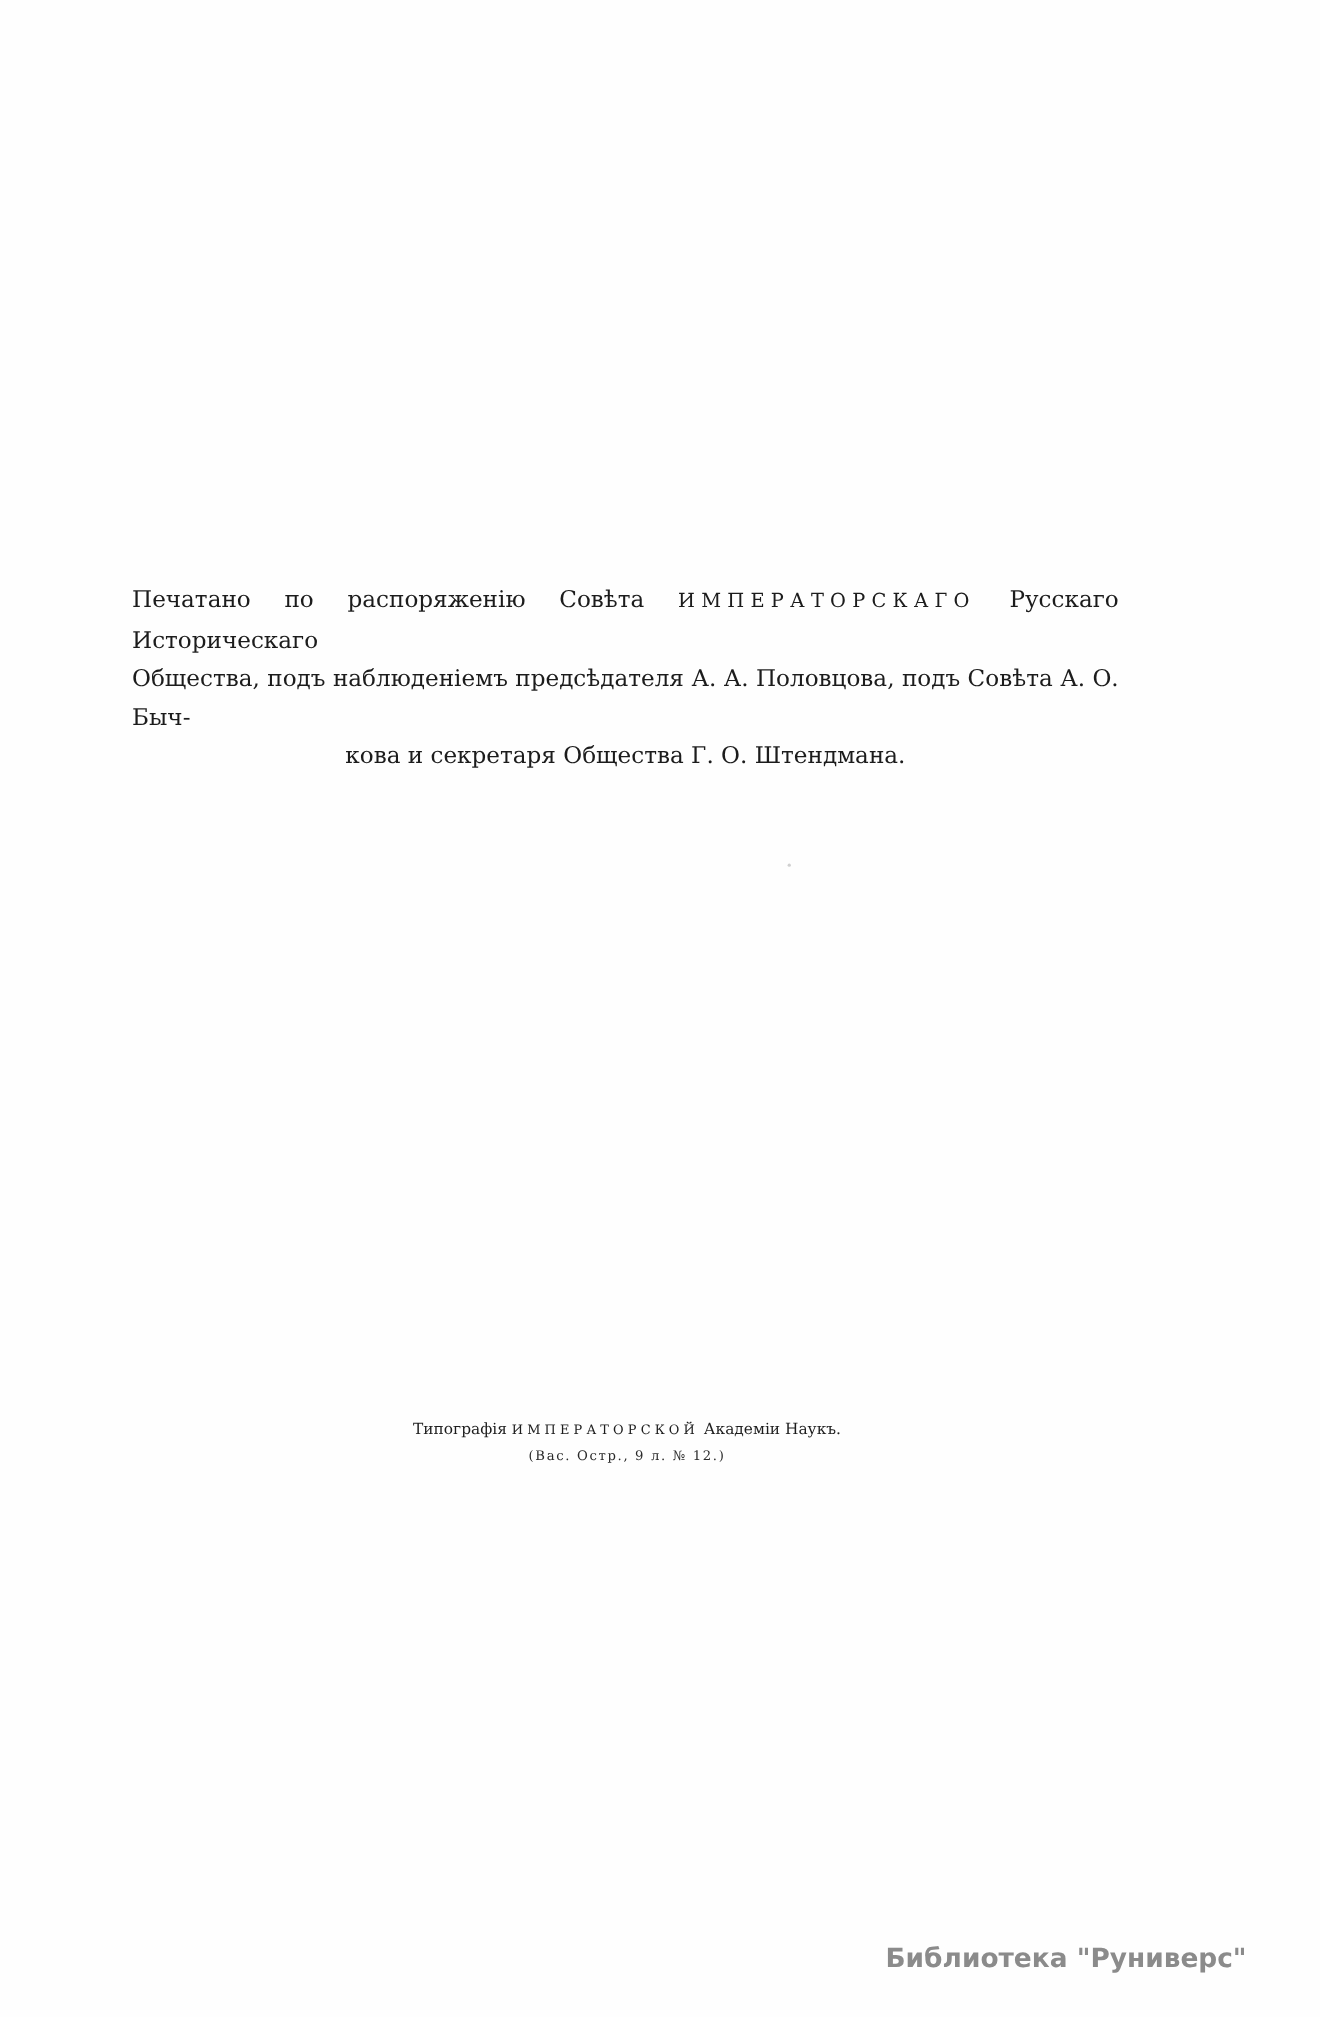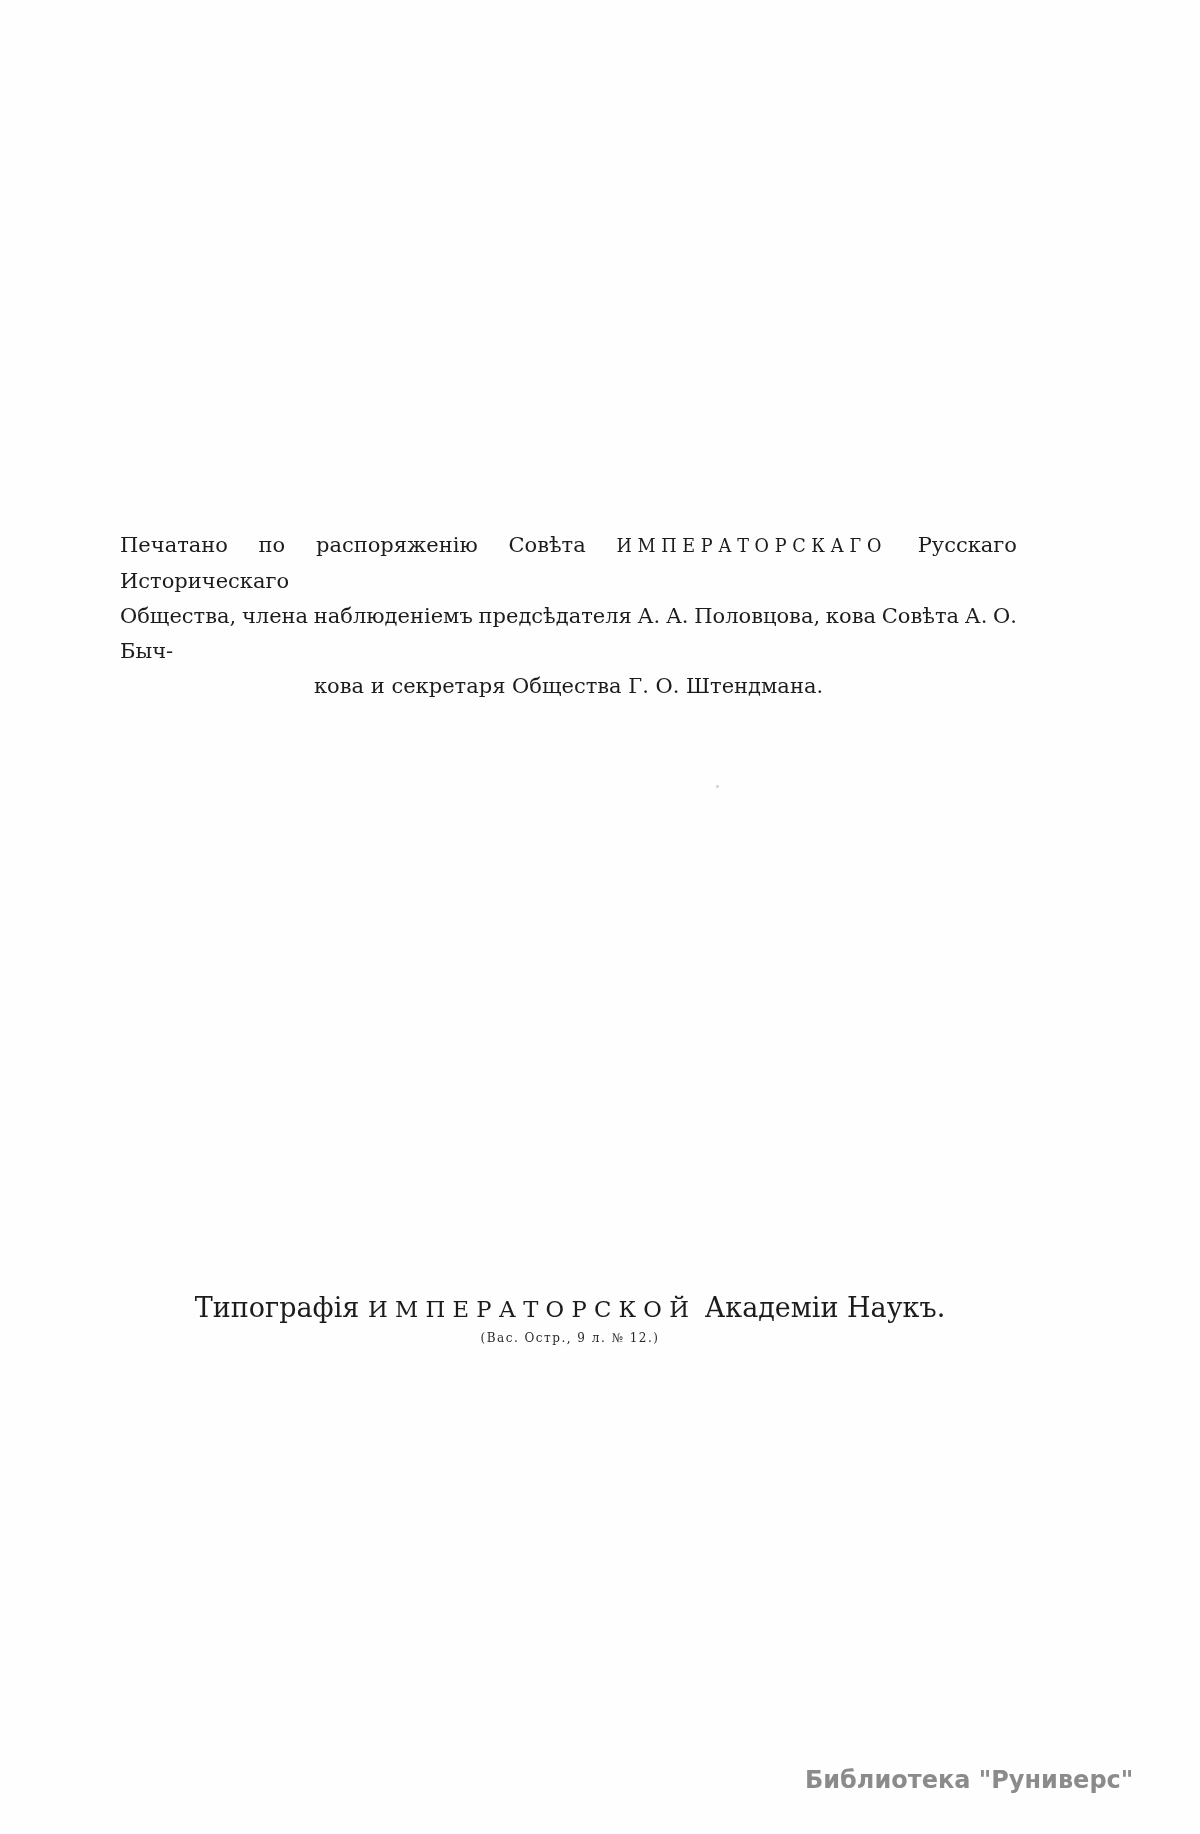--- a/index.html
+++ b/index.html
@@ -50,21 +50,21 @@
   }
   
   .imprint {
     position: absolute;
     left: 0;
     top: 1292px;
     width: 1140px;
     text-align: center;
   }
   .imprint-line1 {
-    font-size: 27px;
+    font-size: 14px;
     white-space: pre-wrap;
   }
   .imprint-line2 {
     font-size: 12px;
     letter-spacing: 1.5px;
     margin-top: 8px;
     color: #2a2a2a;
   }
   
   .speck {
@@ -89,21 +89,21 @@
     white-space: nowrap;
   }
 </style>
 </head>
 <body>
 
 <div class="page">
 
   <div class="notice">
     <div class="line fill"><span>Печатано по распоряженію Совѣта </span><span class="caps">Императорскаго</span><span> Русскаго Историческаго</span></div>
-    <div class="line fill tight"><span>Общества, члена наблюденіемъ предсѣдателя </span><span class="bold">А. А. Половцова,</span><span> кова Совѣта </span><span class="bold">А. О. Быч-</span></div>
+    <div class="line fill tight"><span>Общества, подъ наблюденіемъ предсѣдателя </span><span class="bold">А. А. Половцова,</span><span> подъ Совѣта </span><span class="bold">А. О. Быч-</span></div>
     <div class="line center"><span class="bold">кова</span><span> и секретаря Общества </span><span class="bold">Г. О. Штендмана.</span></div>
   </div>
 
   <div class="speck"></div>
 
   <div class="imprint">
     <div class="imprint-line1"><span>Типографія </span><span class="caps">Императорской</span><span> Академіи Наукъ.</span></div>
     <div class="imprint-line2">(Вас. Остр., 9 л. № 12.)</div>
   </div>
 

